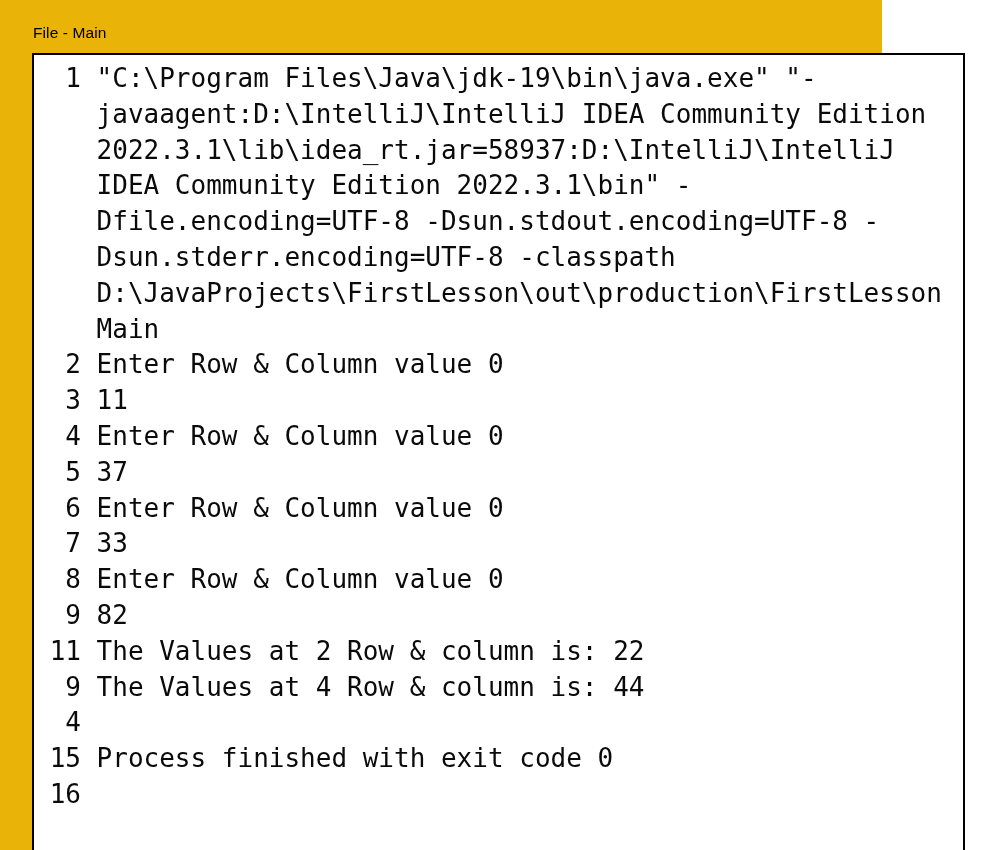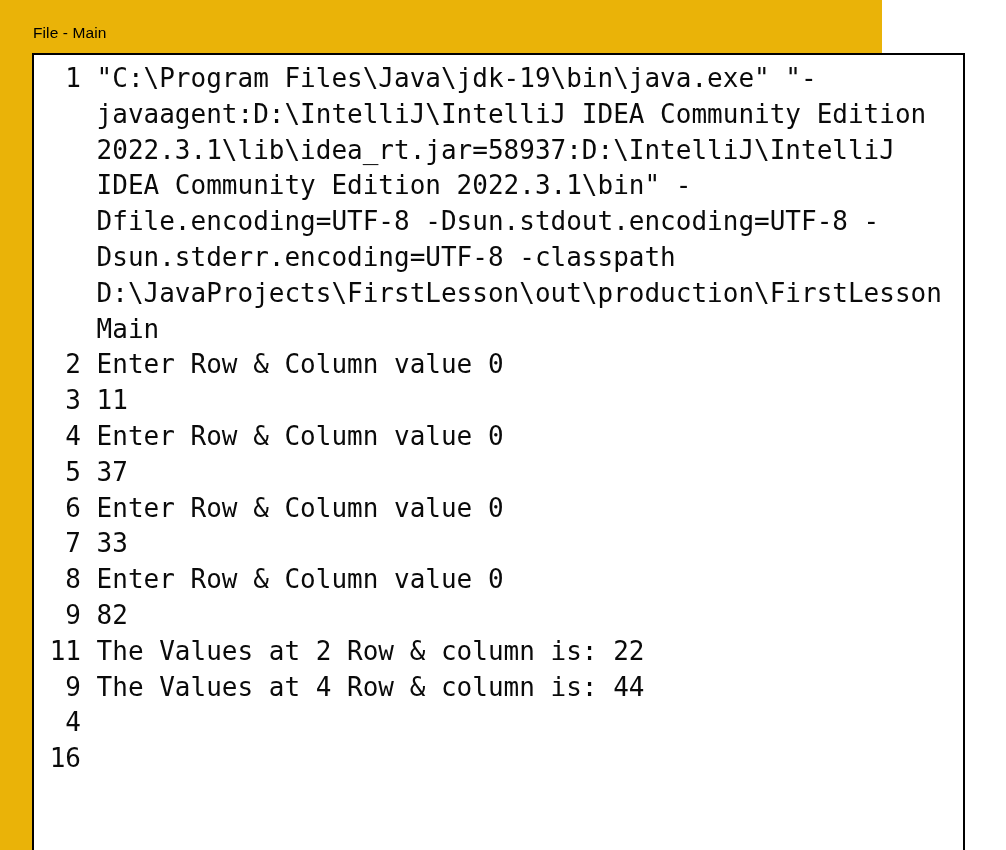--- a/index.html
+++ b/index.html
@@ -143,19 +143,23 @@
         </div>
         <div class="line">
           <div class="gutter">9</div>
           <div class="content">The Values at 4 Row &amp; column is: 44</div>
         </div>
         <div class="line">
           <div class="gutter">4</div>
           <div class="content empty"></div>
         </div>
         <div class="line">
+          <div class="gutter">15</div>
+          <div class="content">Process finished with exit code 0</div>
+        </div>
+        <div class="line">
           <div class="gutter">16</div>
           <div class="content empty"></div>
         </div>
       </div>
   </div>
 
 </div>
 
 </body></html>

